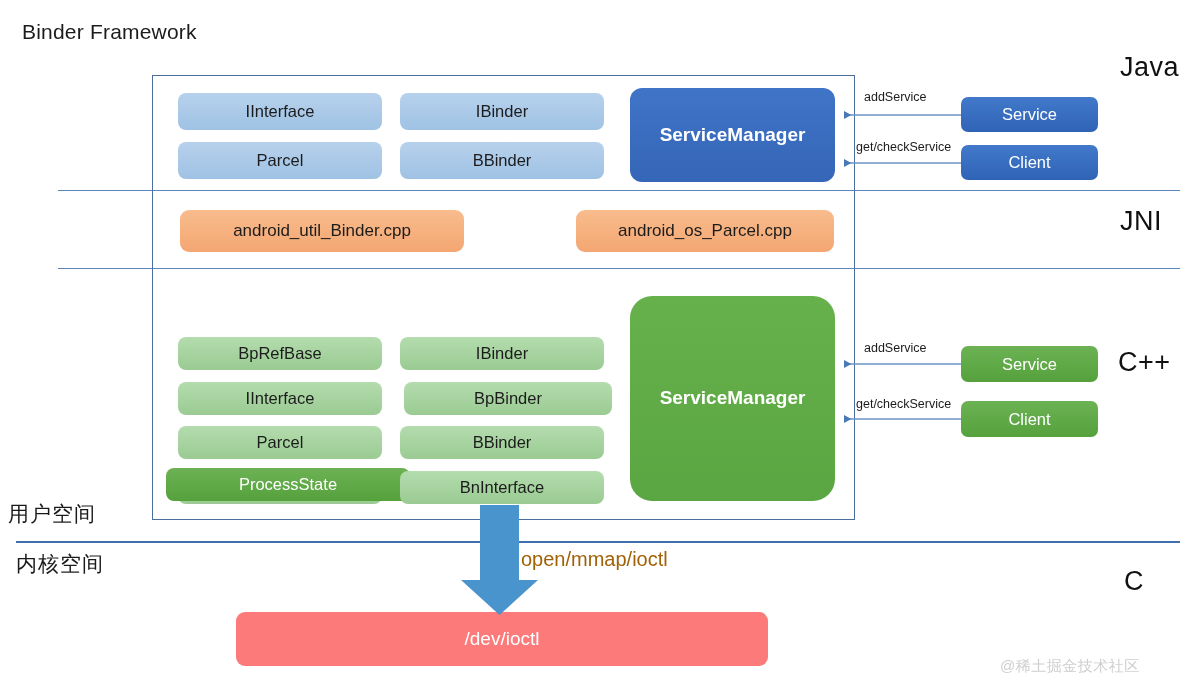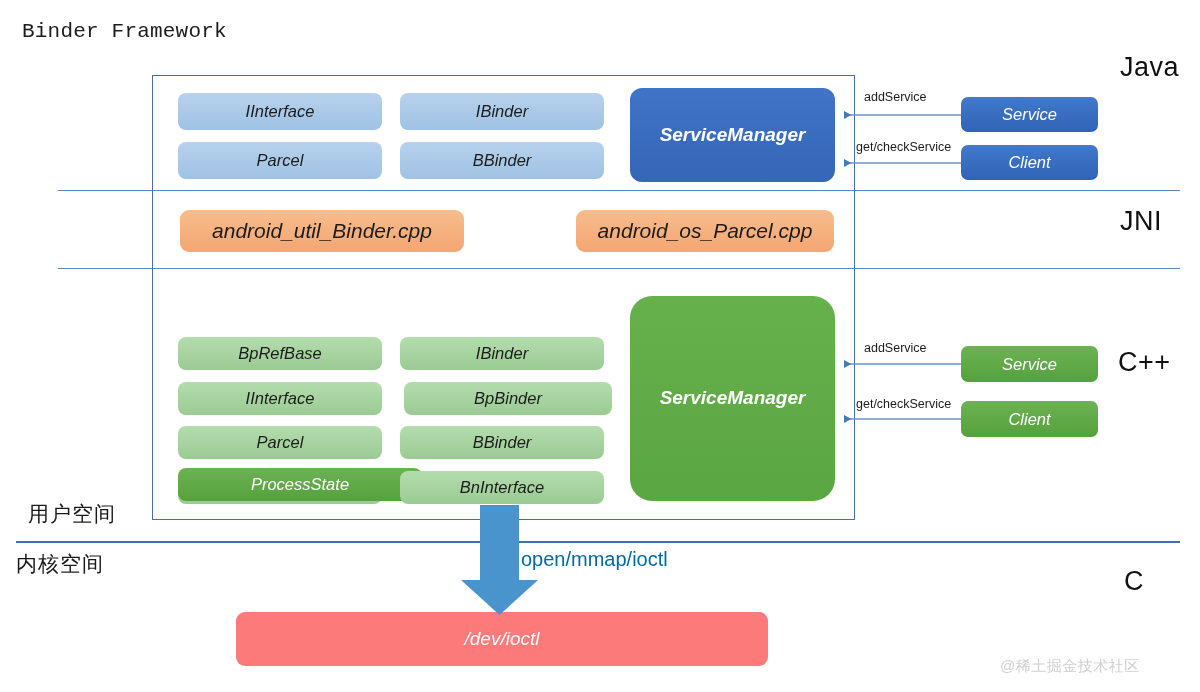--- a/index.html
+++ b/index.html
@@ -20,41 +20,40 @@
   }
   .abs { position: absolute; }
 
   
   #page-title {
     left: 22px;
     top: 20px;
     font-size: 21px;
     color: #1c1c1c;
     letter-spacing: .2px;
-    font-family: Liberation Mono, monospace;
   }
 
   
   .layer-label {
     font-size: 27px;
     color: #111111;
     letter-spacing: .5px;
   }
   #label-java { left: 1120px; top: 52px; }
   #label-jni  { left: 1120px; top: 206px; }
   #label-cpp  { left: 1118px; top: 347px; }
   #label-c    { left: 1124px; top: 566px; }
 
   
   .cn-label {
     font-size: 21px;
     color: #1a1a1a;
     letter-spacing: 1px;
   }
-  #label-user-space   { left: 28px; top: 500px; }
+  #label-user-space   { left: 8px; top: 500px; }
   #label-kernel-space { left: 16px; top: 550px; }
 
   
   #userspace-box {
     left: 152px;
     top: 75px;
     width: 703px;
     height: 445px;
     border: 1.4px solid #4a6f9e;
     background: transparent;
@@ -80,21 +79,20 @@
   
   .node {
     display: flex;
     align-items: center;
     justify-content: center;
     box-sizing: border-box;
     font-size: 16px;
     border-radius: 7px;
     text-align: center;
     line-height: 1.1;
-    font-style: italic;
   }
 
   
   .node-java-light {
     background: linear-gradient(180deg, #b7d1ec 0%, #9fc2e4 100%);
     color: #1c1c1c;
     border-radius: 8px;
     height: 37px;
     font-size: 16.5px;
   }
@@ -109,21 +107,21 @@
     width: 205px;
     height: 94px;
   }
 
   
   .node-jni {
     background: linear-gradient(180deg, #f8bc8d 0%, #f4a672 100%);
     color: #1c1c1c;
     border-radius: 9px;
     height: 42px;
-    font-size: 21px;
+    font-size: 17px;
   }
 
   
   .node-cpp-light {
     background: linear-gradient(180deg, #b4dcae 0%, #9acb92 100%);
     color: #1c1c1c;
     border-radius: 8px;
     height: 33px;
     font-size: 16.5px;
     margin-top: 48px;
@@ -193,21 +191,21 @@
   }
   #edge-add-java   { left: 864px; top: 90px; }
   #edge-get-java   { left: 856px; top: 140px; }
   #edge-add-cpp    { left: 864px; top: 341px; }
   #edge-get-cpp    { left: 856px; top: 397px; }
 
   #syscall-label {
     left: 521px;
     top: 548px;
     font-size: 20px;
-    color: #0369a1;
+    color: #a16207;
   }
 
   
   #watermark {
     left: 1000px;
     top: 657px;
     font-size: 15px;
     color: #cfcfcf;
     letter-spacing: .5px;
   }
@@ -246,21 +244,21 @@
   <div class="abs edge-label" id="edge-add-java">addService</div>
   <div class="abs edge-label" id="edge-get-java">get/checkService</div>
 
   <div class="abs node node-jni" style="left:180px; top:210px; width:284px;">android_util_Binder.cpp</div>
   <div class="abs node node-jni" style="left:576px; top:210px; width:258px;">android_os_Parcel.cpp</div>
 
   <div class="abs node node-cpp-light" style="left:178px; top:289px; width:204px;">BpRefBase</div>
   <div class="abs node node-cpp-light" style="left:178px; top:334px; width:204px;">IInterface</div>
   <div class="abs node node-cpp-light" style="left:178px; top:378px; width:204px;">Parcel</div>
   <div class="abs node node-cpp-light" style="left:178px; top:423px; width:204px;">BpInterface</div>
-  <div class="abs node node-cpp-strong" style="left:178px; top:468px; width:244px;">ProcessState</div>
+  <div class="abs node node-cpp-strong" style="left:166px; top:468px; width:244px;">ProcessState</div>
 
   <div class="abs node node-cpp-light" style="left:400px; top:289px; width:204px;">IBinder</div>
   <div class="abs node node-cpp-light" style="left:404px; top:334px; width:208px;">BpBinder</div>
   <div class="abs node node-cpp-light" style="left:400px; top:378px; width:204px;">BBinder</div>
   <div class="abs node node-cpp-light" style="left:400px; top:423px; width:204px;">BnInterface</div>
 
   <div class="abs node" id="sm-cpp">ServiceManager</div>
 
   <div class="abs node actor-cpp" style="left:961px; top:346px;">Service</div>
   <div class="abs node actor-cpp" style="left:961px; top:401px;">Client</div>

